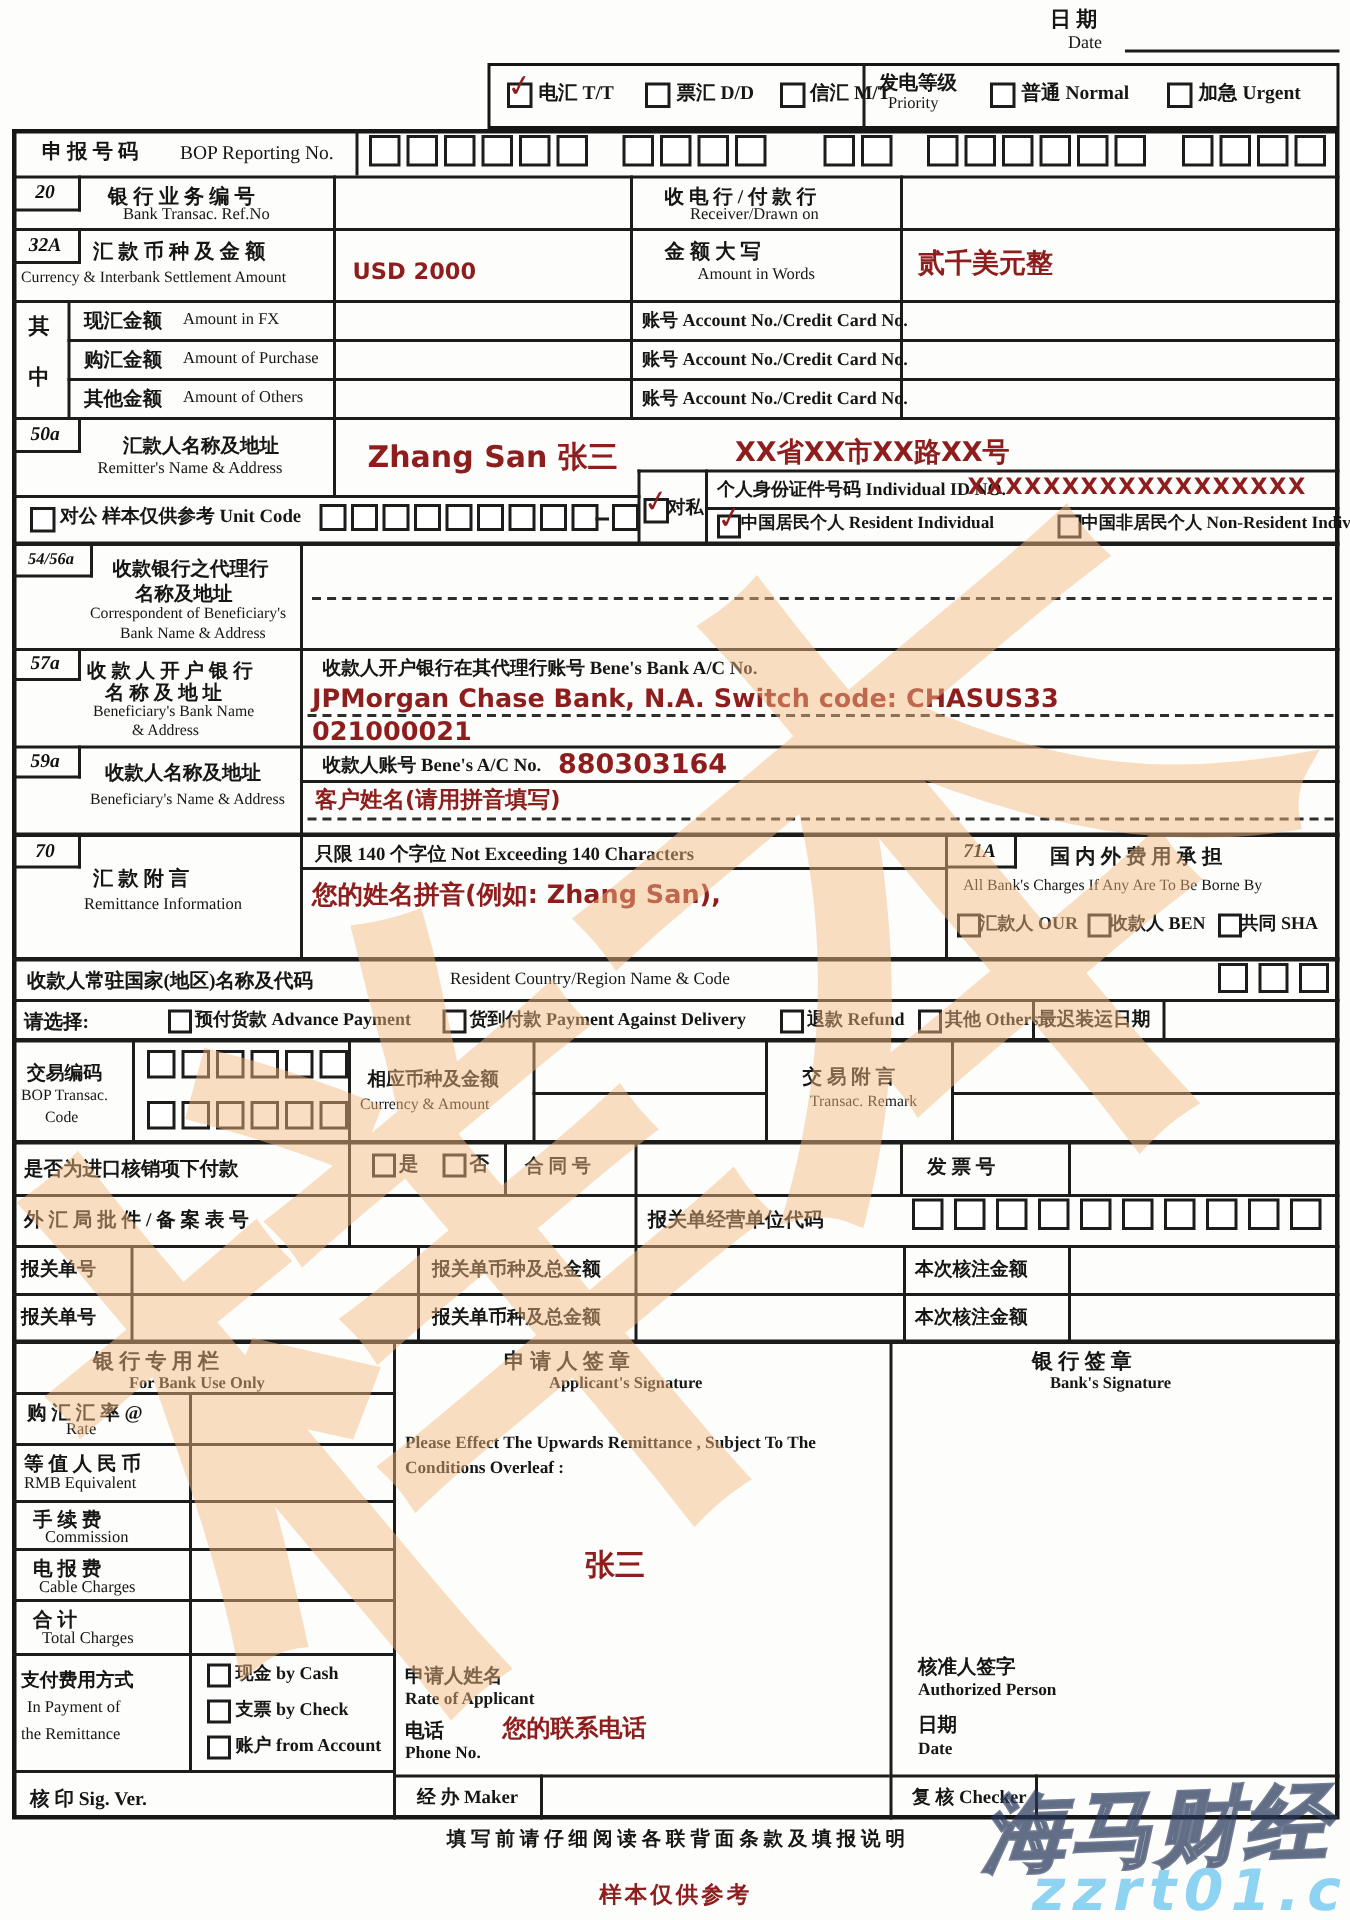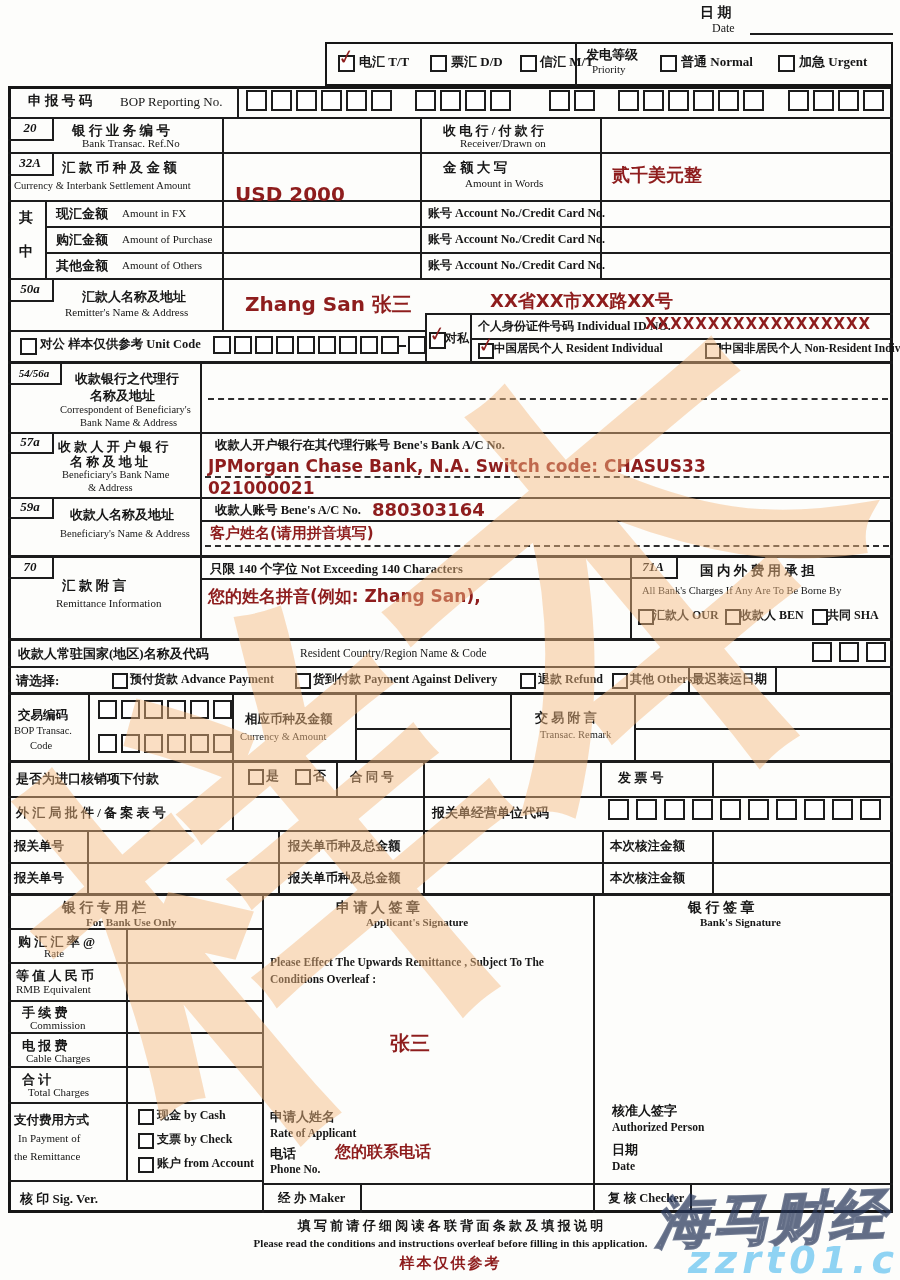--- a/index.html
+++ b/index.html
@@ -163,21 +163,21 @@
   <div class="abs" style="left:224px;top:119px;width:194px;height:31px"></div>
   <span class="cnl" style="left:443px;top:122px">收 电 行 / 付 款 行</span>
   <span class="enl" style="left:460px;top:137px">Receiver/Drawn on</span>
   <div class="abs" style="left:602px;top:119px;width:289px;height:31px"></div>
 
   <div class="tagbox" style="left:8px;top:152px;width:44px;height:22px">
       <span class="tag">32A</span>
     </div>
   <span class="cnl" style="left:62px;top:159px;font-size:13.5px">汇 款 币 种 及 金 额</span>
   <span class="enl" style="left:14px;top:180px;font-size:10.5px">Currency &amp; Interbank Settlement Amount</span>
-  <span class="red" style="left:235px;top:182px;font-size:20px">USD 2000</span>
+  <span class="red" style="left:235px;top:172px;font-size:15px">USD 2000</span>
   <span class="cnl" style="left:443px;top:159px;font-size:13.5px">金  额  大  写</span>
   <span class="enl" style="left:465px;top:177px">Amount in Words</span>
   <span class="red" style="left:612px;top:163px;font-size:18px">贰千美元整</span>
 
   <span class="cnl" style="left:19px;top:209px;font-size:14px">其</span>
   <span class="cnl" style="left:19px;top:243px;font-size:14px">中</span>
   <span class="cnl" style="left:56px;top:205px">现汇金额</span>
   <span class="enl" style="left:122px;top:207px">Amount in FX</span>
   <span class="cnl" style="left:56px;top:231px">购汇金额</span>
   <span class="enl" style="left:122px;top:233px">Amount of Purchase</span>
@@ -392,20 +392,19 @@
   <span class="cnl" style="left:688px;top:899px;font-size:14px">银  行  签  章</span>
   <span class="enl" style="left:700px;top:916px;font-weight:700">Bank's Signature</span>
   <span class="cnl" style="left:612px;top:1102px">核准人签字</span>
   <span class="enl" style="left:612px;top:1121px;font-size:11.5px;font-weight:700">Authorized Person</span>
   <span class="cnl" style="left:612px;top:1141px">日期</span>
   <span class="enl" style="left:612px;top:1160px;font-size:11.5px;font-weight:700">Date</span>
   <span class="cnl" style="left:608px;top:1190px;font-size:12.5px">复 核 Checker</span>
   <div class="abs" style="left:692px;top:1185px;width:199px;height:26px"></div>
 
   <div class="ctr cnl" style="position:absolute;top:1217px;font-size:13px">填 写 前 请 仔 细 阅 读 各 联 背 面 条 款 及 填 报 说 明</div>
-  <div class="ctr enl" style="position:absolute;top:1237px;font-size:11px;font-weight:700">Please read the conditions and instructions overleaf before filling in this application.</div>
   <div class="ctr red" style="position:absolute;left:8px;width:885px;top:1254px;font-size:15px;letter-spacing:2px;text-align:center;white-space:normal">样本仅供参考</div>
 
   <div class="wm-stamp">样本</div>
   <div class="wm-brand">海马财经</div>
   <div class="wm-site">zzrt01.cn</div>
 
 </div>
 
 </body></html>

